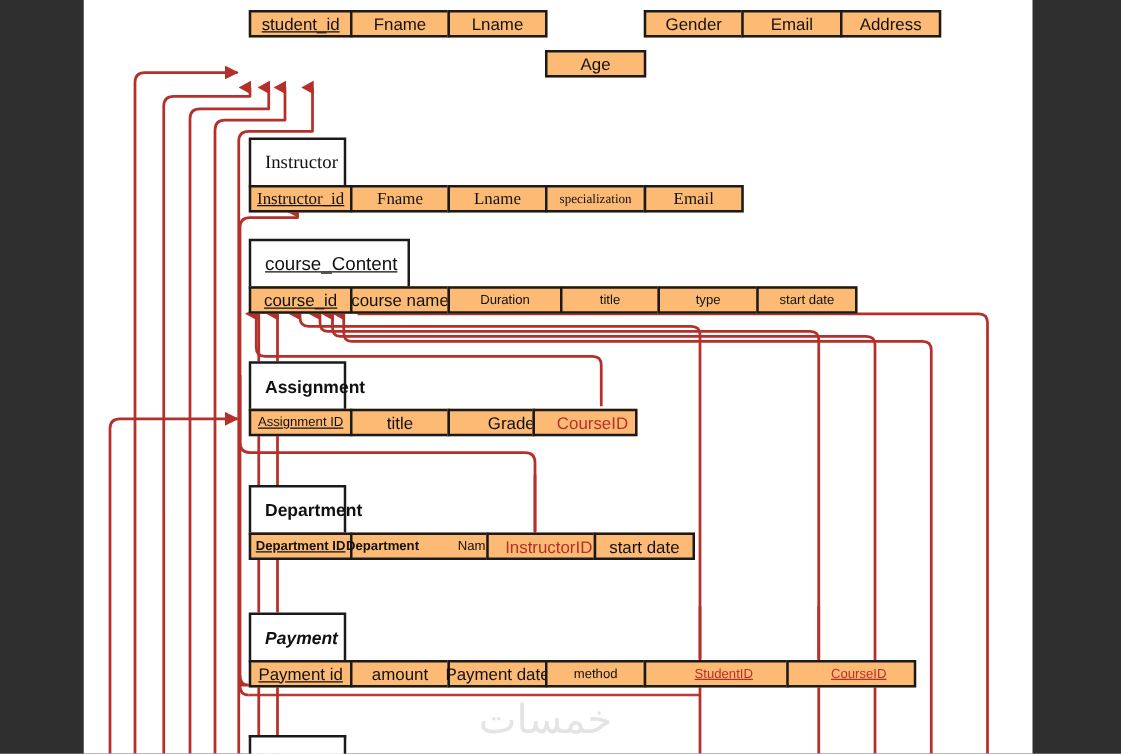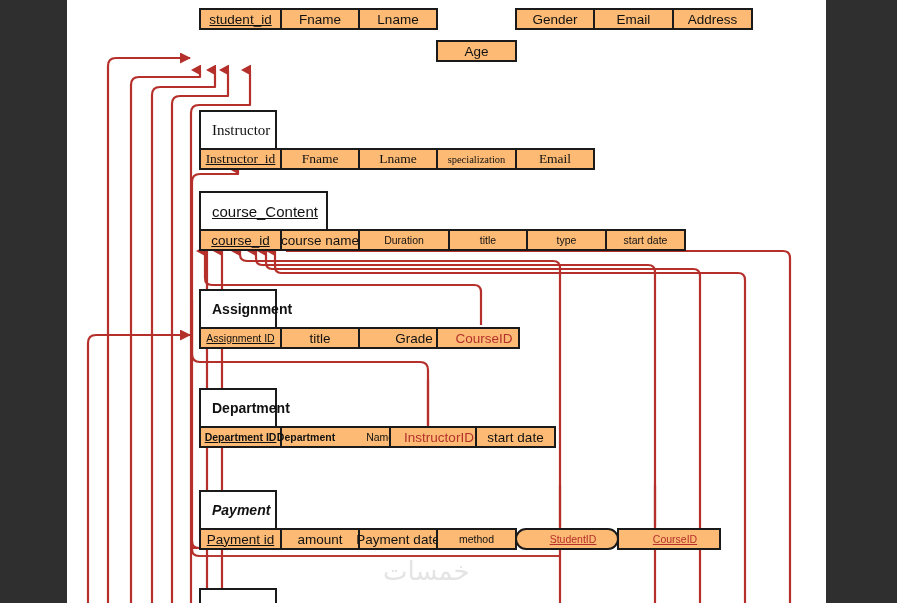--- a/index.html
+++ b/index.html
@@ -53,21 +53,21 @@
   .fld.b{font-weight:bold;text-align:center;}
   .fld .b{font-weight:bold;}
   .fld .n{font-weight:normal;margin-left:28px;}
 
   
   .table.cut .tname{height:18px;border-bottom:none;}
 
   
   #watermark{
     position:absolute;left:383px;top:556px;
-    font-size:26px;color:#e4e4e4;
+    font-size:32px;color:#e4e4e4;
     letter-spacing:1px;
     font-family:"DejaVu Sans",sans-serif;
     user-select:none;
   }
 </style>
 </head>
 <body>
 
 <div id="root">
 
@@ -156,21 +156,21 @@
       <div class="fld small" style="width:81px;">type</div>
       <div class="fld small" style="width:81px;">start date</div>
     </div>
   </div>
 
   <div class="table" style="left:199px;top:289px;">
     <div class="tname bold" style="width:78px;">Assignment</div>
     <div class="fields">
       <div class="fld pk small" style="width:83px;">Assignment ID</div>
       <div class="fld" style="width:80px;">title</div>
-      <div class="fld" style="width:80px;padding-left:36px;">Grade</div>
+      <div class="fld" style="width:70px;padding-left:36px;">Grade</div>
       <div class="fld fk" style="width:84px;">CourseID</div>
     </div>
   </div>
 
   <div class="table" style="left:199px;top:388px;">
     <div class="tname bold" style="width:78px;">Department</div>
     <div class="fields">
       <div class="fld pk small b" style="width:83px;">Department ID</div>
       <div class="fld small" style="width:111px;"><span class="b">Department</span>&nbsp;<span class="n">Name</span></div>
       <div class="fld fk" style="width:88px;">InstructorID</div>
@@ -178,21 +178,21 @@
     </div>
   </div>
 
   <div class="table" style="left:199px;top:490px;">
     <div class="tname bold" style="width:78px;font-style:italic;">Payment</div>
     <div class="fields">
       <div class="fld pk" style="width:83px;">Payment id</div>
       <div class="fld" style="width:80px;">amount</div>
       <div class="fld" style="width:80px;">Payment date</div>
       <div class="fld small" style="width:81px;">method</div>
-      <div class="fld fk u small" style="width:104px;border-radius:11px;">StudentID</div>
+      <div class="fld fk u small" style="width:116px;">StudentID</div>
       <div class="fld fk u small" style="width:104px;">CourseID</div>
     </div>
   </div>
 
   <div class="table cut" style="left:199px;top:588px;">
     <div class="tname" style="width:78px;"></div>
   </div>
 
   <div id="watermark">خمسات</div>
 

